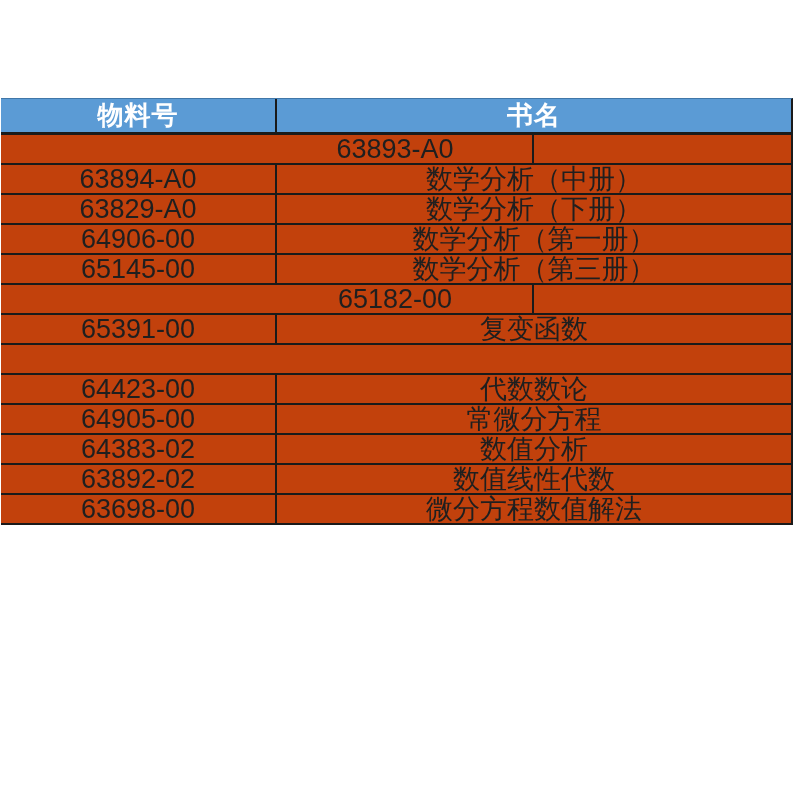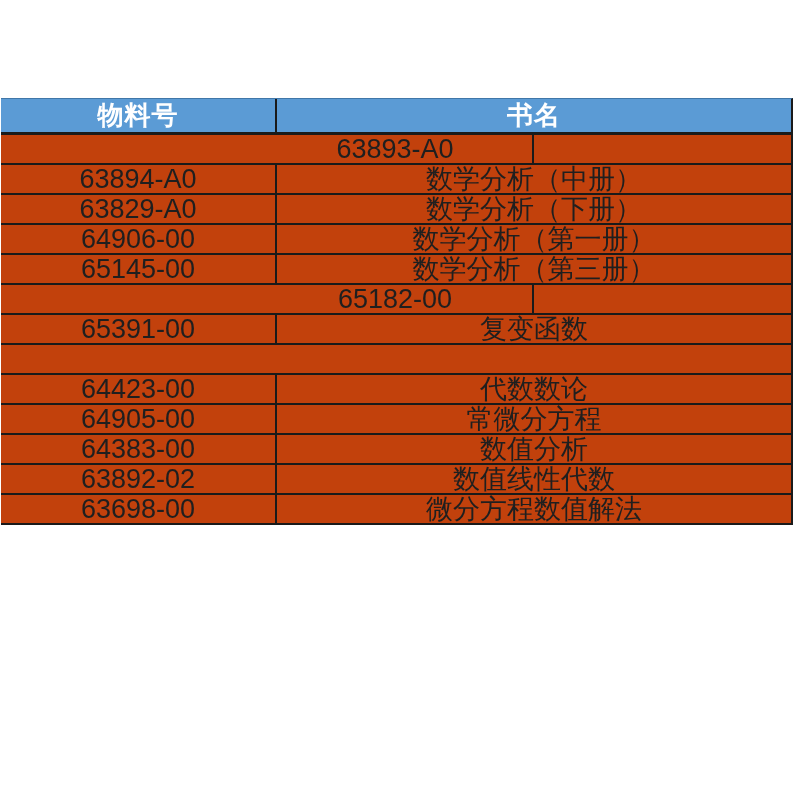--- a/index.html
+++ b/index.html
@@ -97,21 +97,21 @@
     <div class="data-cell col-code">64423-00</div>
     <div class="data-cell col-title">代数数论</div>
   </div>
 
   <div class="data-row">
     <div class="data-cell col-code">64905-00</div>
     <div class="data-cell col-title">常微分方程</div>
   </div>
 
   <div class="data-row">
-    <div class="data-cell col-code">64383-00</div>
+    <div class="data-cell col-code">64383-02</div>
     <div class="data-cell col-title">数值分析</div>
   </div>
 
   <div class="data-row">
     <div class="data-cell col-code">63892-02</div>
     <div class="data-cell col-title">数值线性代数</div>
   </div>
 
   <div class="data-row">
     <div class="data-cell col-code">63698-00</div>

